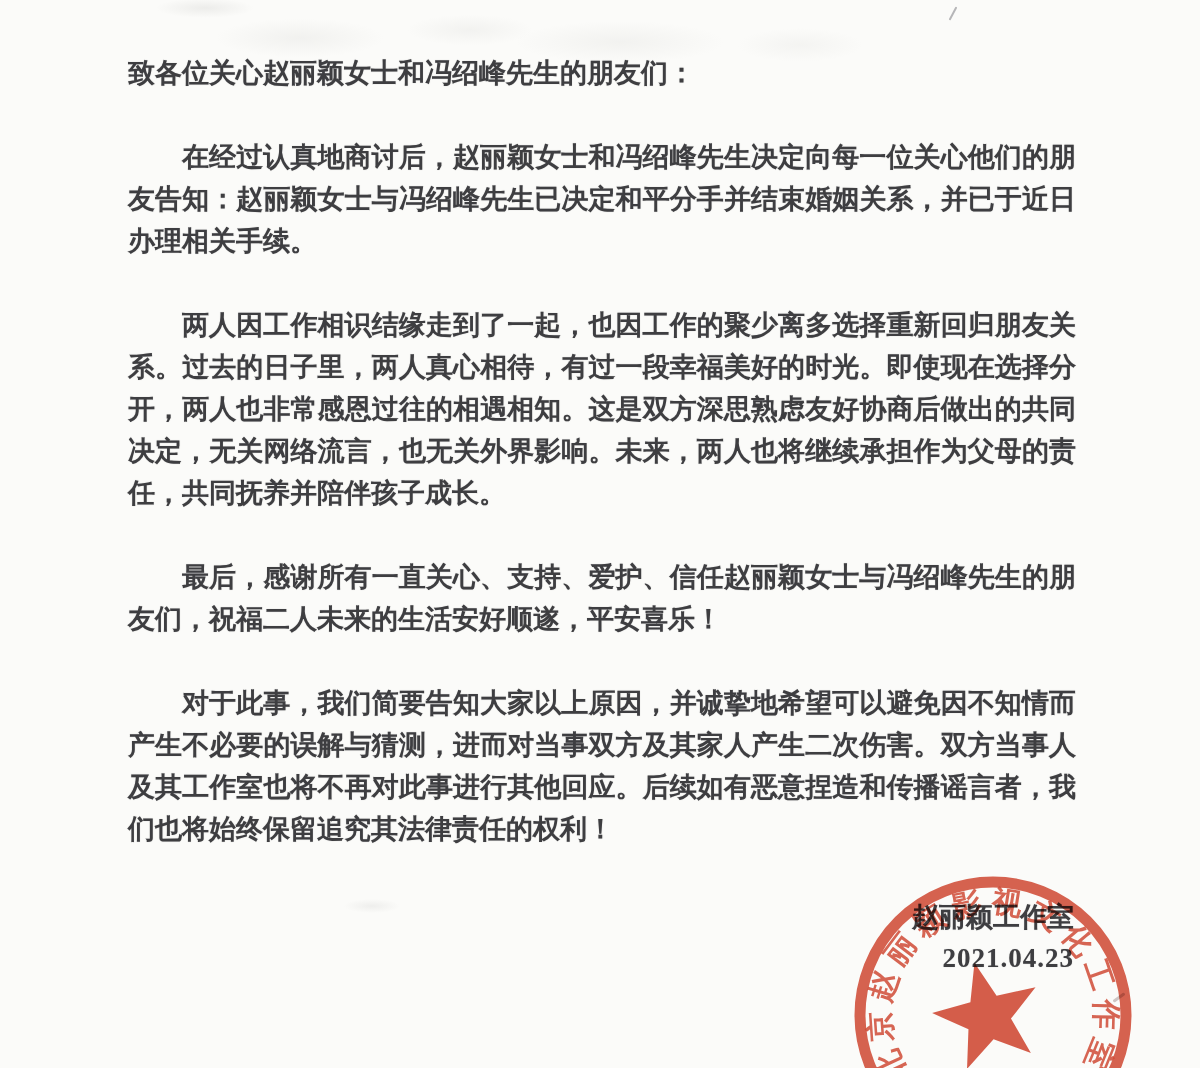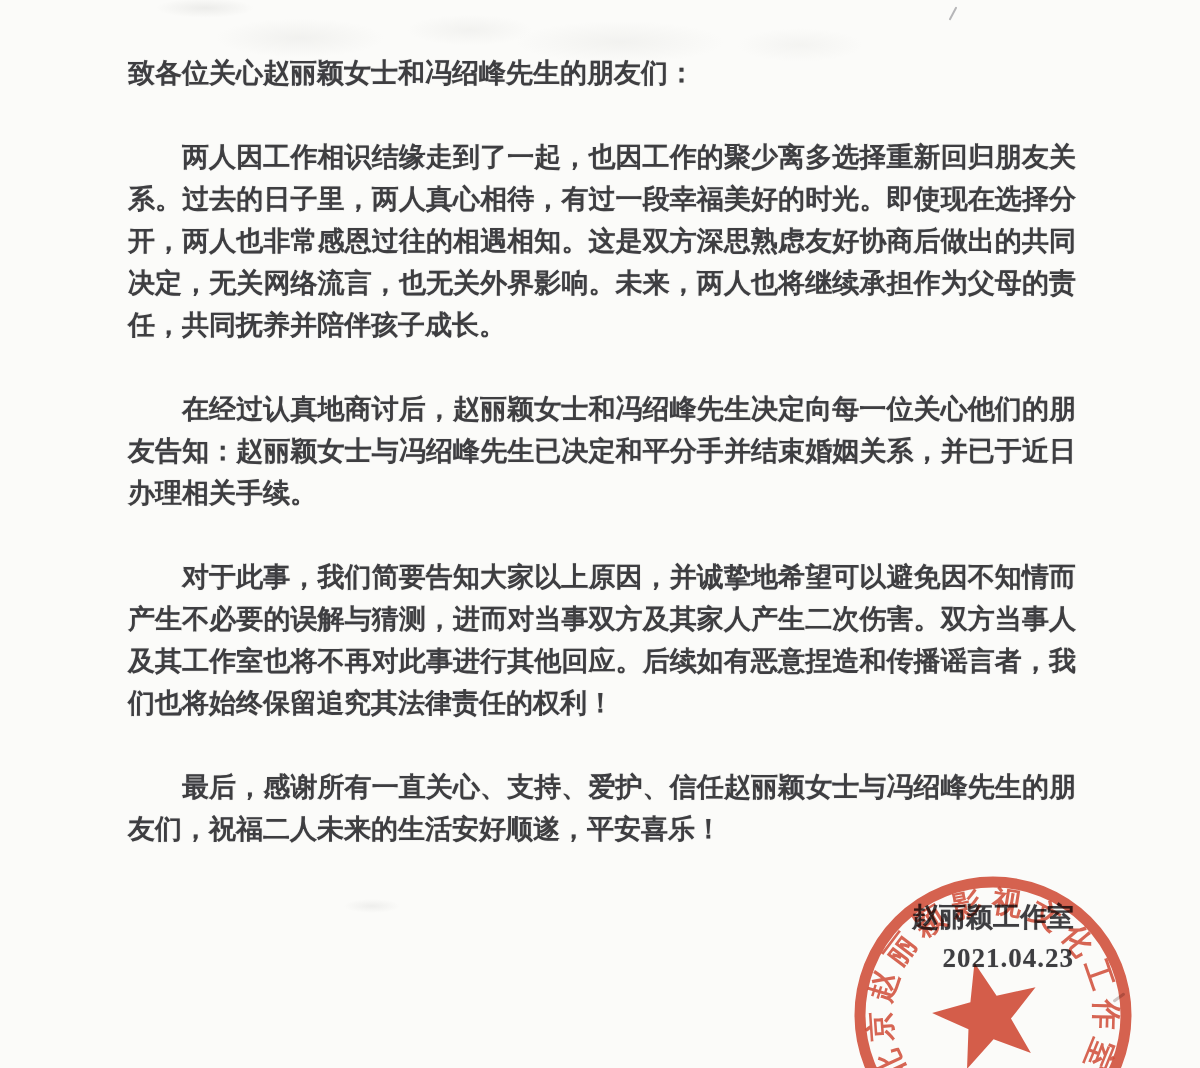--- a/index.html
+++ b/index.html
@@ -63,24 +63,24 @@
 <body>
 
 <div class="page">
 
   <div class="smudges"></div>
   <div class="mark mark-top"></div>
   <div class="mark mark-right"></div>
 
   <div class="content">
     <div class="salutation">致各位关心赵丽颖女士和冯绍峰先生的朋友们：</div>
+    <p>在经过认真地商讨后，赵丽颖女士和冯绍峰先生决定向每一位关心他们的朋友告知：赵丽颖女士与冯绍峰先生已决定和平分手并结束婚姻关系，并已于近日办理相关手续。</p>
     <p>两人因工作相识结缘走到了一起，也因工作的聚少离多选择重新回归朋友关系。过去的日子里，两人真心相待，有过一段幸福美好的时光。即使现在选择分开，两人也非常感恩过往的相遇相知。这是双方深思熟虑友好协商后做出的共同决定，无关网络流言，也无关外界影响。未来，两人也将继续承担作为父母的责任，共同抚养并陪伴孩子成长。</p>
-    <p>在经过认真地商讨后，赵丽颖女士和冯绍峰先生决定向每一位关心他们的朋友告知：赵丽颖女士与冯绍峰先生已决定和平分手并结束婚姻关系，并已于近日办理相关手续。</p>
+    <p>最后，感谢所有一直关心、支持、爱护、信任赵丽颖女士与冯绍峰先生的朋友们，祝福二人未来的生活安好顺遂，平安喜乐！</p>
     <p>对于此事，我们简要告知大家以上原因，并诚挚地希望可以避免因不知情而产生不必要的误解与猜测，进而对当事双方及其家人产生二次伤害。双方当事人及其工作室也将不再对此事进行其他回应。后续如有恶意捏造和传播谣言者，我们也将始终保留追究其法律责任的权利！</p>
-    <p>最后，感谢所有一直关心、支持、爱护、信任赵丽颖女士与冯绍峰先生的朋友们，祝福二人未来的生活安好顺遂，平安喜乐！</p>
   </div>
 
   <div class="signature">
     <div>赵丽颖工作室</div>
     <div class="date">2021.04.23</div>
   </div>
 
   <svg class="seal" viewBox="0 0 296 296" width="296" height="296" aria-hidden="true">
     <defs>
       <path id="sealArc" d="M 63.6 207.1 A 103 103 0 1 1 232.4 207.1" fill="none"></path>

